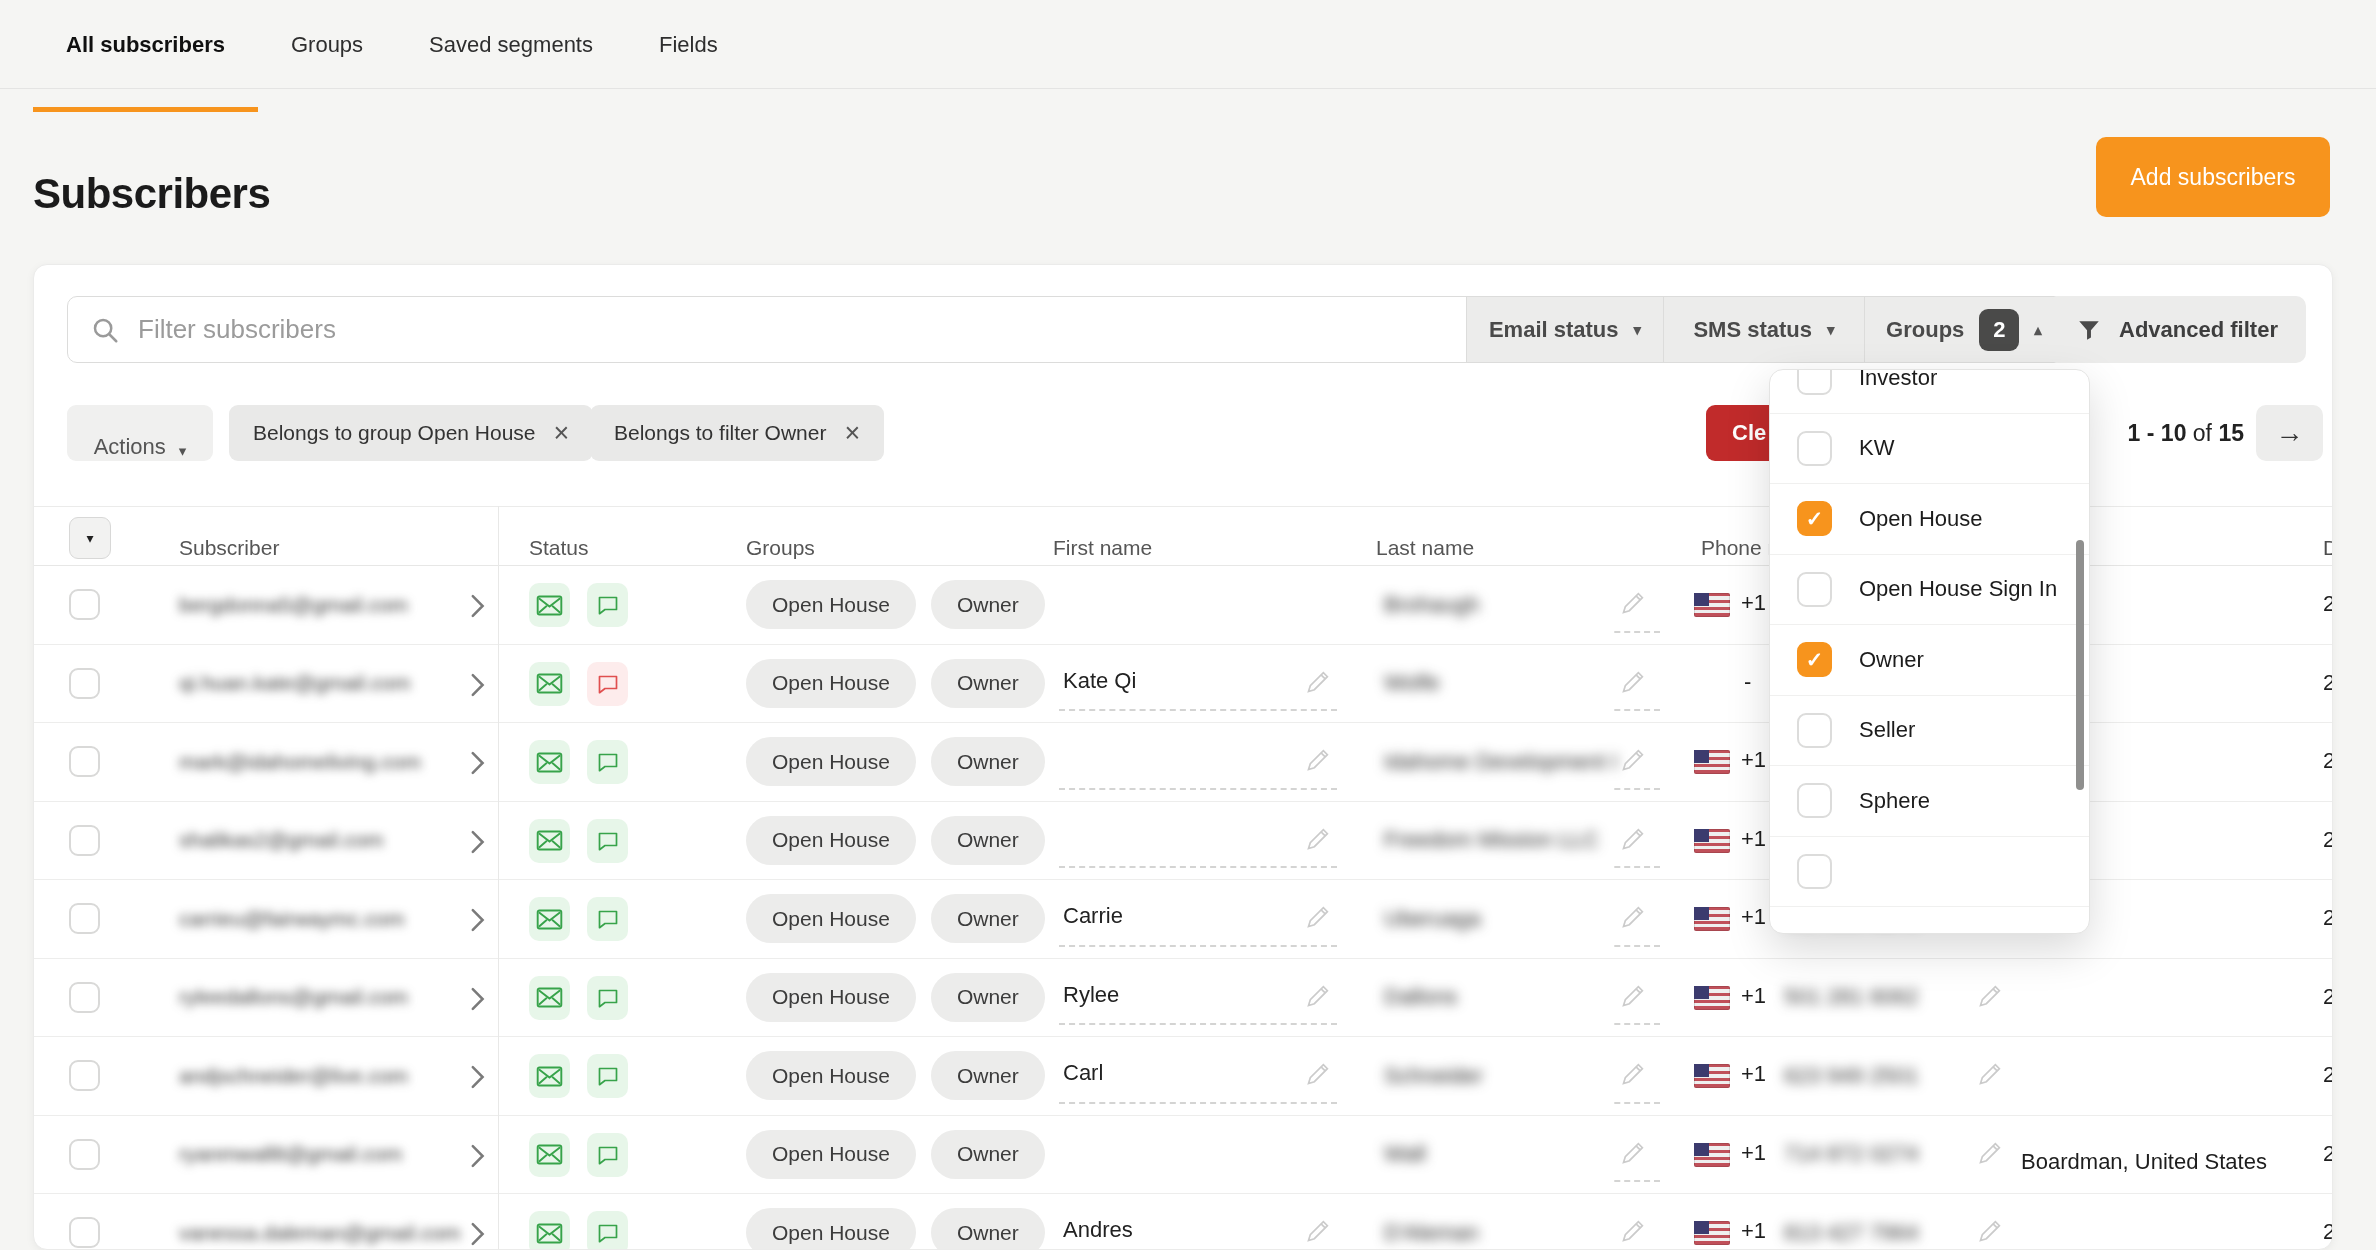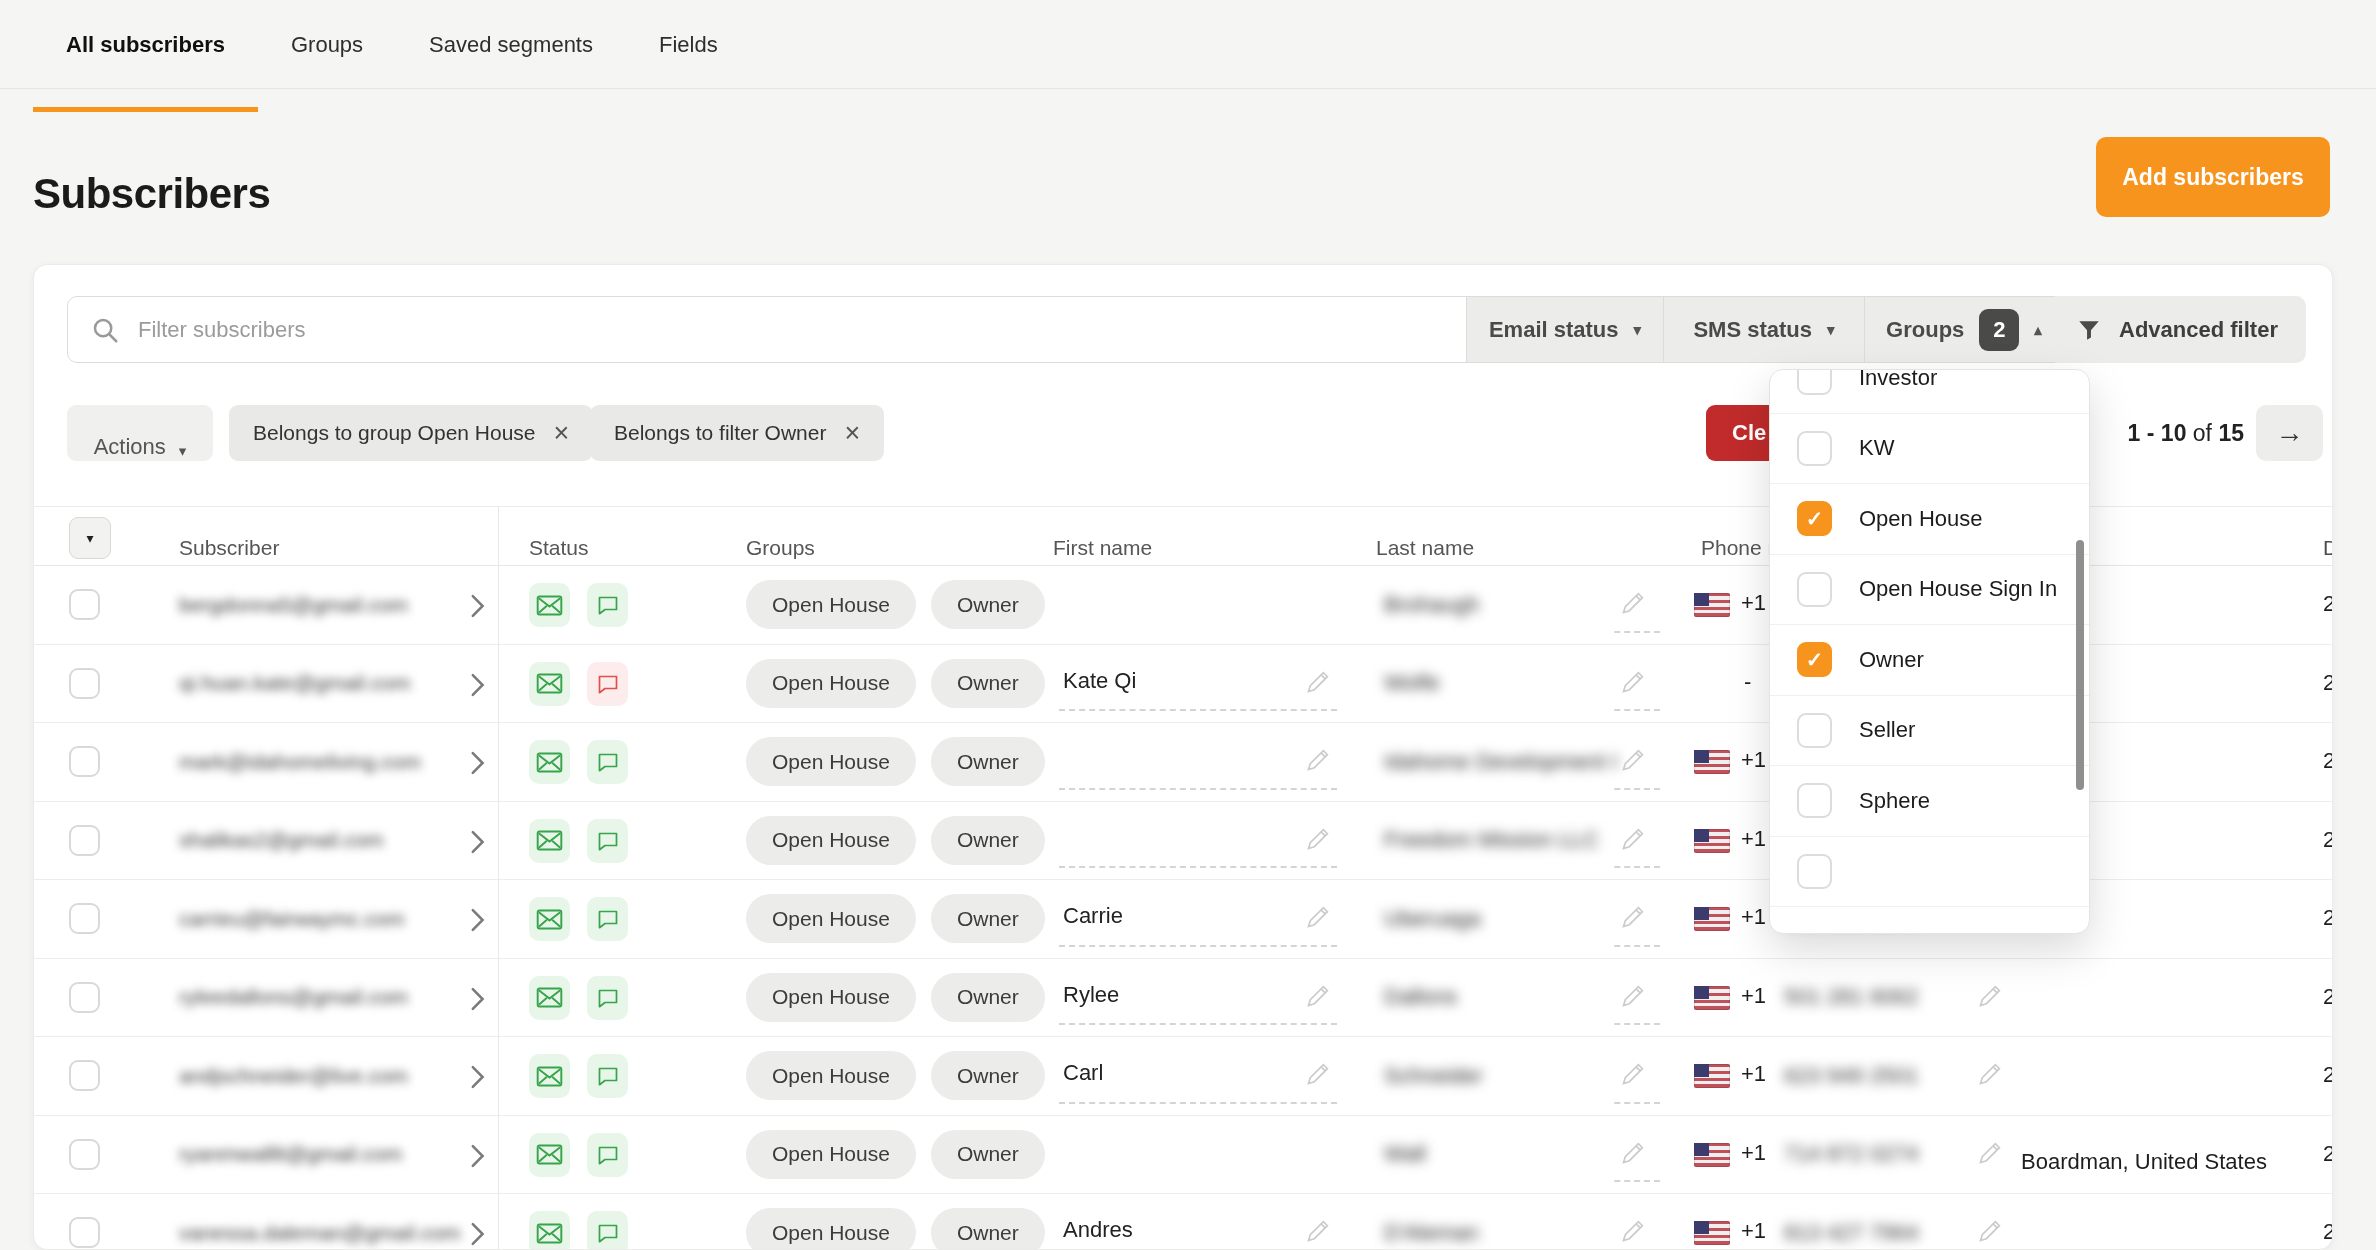--- a/index.html
+++ b/index.html
@@ -11,32 +11,32 @@
           display:flex;padding-left:33px;box-sizing:border-box;}
   .tab{position:relative;height:88px;padding:12px 33px;display:flex;align-items:center;
        font-size:22px;color:#2e2e2e;cursor:pointer;white-space:nowrap;}
   .tab span{transform:translateY(-11px);}
   .tab.active{font-weight:bold;color:#101010;}
   .tab.active::after{content:"";position:absolute;left:0;right:0;bottom:0;height:5px;background:#f7941d;}
 
   
   .page-title{position:absolute;left:33px;top:142px;font-size:42px;font-weight:bold;letter-spacing:-0.5px;}
   .add-btn{position:absolute;left:2096px;top:137px;width:234px;height:80px;background:#f7941d;border:none;
-           border-radius:10px;color:#fff;font-weight:bold;font-size:23px;font-family:inherit;cursor:pointer;}
+           border-radius:10px;color:#fff;font-weight:normal;font-size:23px;font-family:inherit;cursor:pointer;}
 
   
   .card{position:absolute;left:33px;top:264px;width:2300px;height:986px;background:#fff;
         border:1px solid #ebebea;border-radius:14px;box-shadow:0 2px 8px rgba(0,0,0,.05);
         overflow:hidden;box-sizing:border-box;}
 
   
   .filter-group{position:absolute;left:33px;top:31px;width:1997px;height:67px;border:1px solid #dcdcdb;
                 border-radius:10px;display:flex;overflow:hidden;box-sizing:border-box;background:#fff;}
   .search{flex:1;display:flex;align-items:center;padding-left:22px;gap:16px;}
-  .search input{border:none;outline:none;flex:1;font-size:22px;font-family:inherit;color:#0369a1;background:transparent;}
+  .search input{border:none;outline:none;flex:1;font-size:26px;font-family:inherit;color:#0369a1;background:transparent;}
   .search input::placeholder{color:#9b9b9b;}
   .seg{display:flex;align-items:center;justify-content:center;gap:15px;background:#ececeb;
        border-left:1px solid #dcdcdb;font-size:22px;font-weight:bold;color:#4a4a4a;cursor:pointer;}
   .seg.email{width:196px;}.seg.sms{width:200px;}.seg.groups{width:198px;}
   .caret{font-size:15px;color:#555;}
   .count-badge{min-width:40px;height:42px;background:#4a4a49;border-radius:9px;color:#fff;display:flex;
                align-items:center;justify-content:center;font-size:22px;font-weight:bold;}
   .advanced{position:absolute;left:2014px;top:31px;width:258px;height:67px;background:#ececeb;border:none;
             border-radius:10px;display:flex;align-items:center;justify-content:center;gap:17px;
             font-size:22px;font-weight:bold;color:#3e3e3e;font-family:inherit;cursor:pointer;}

